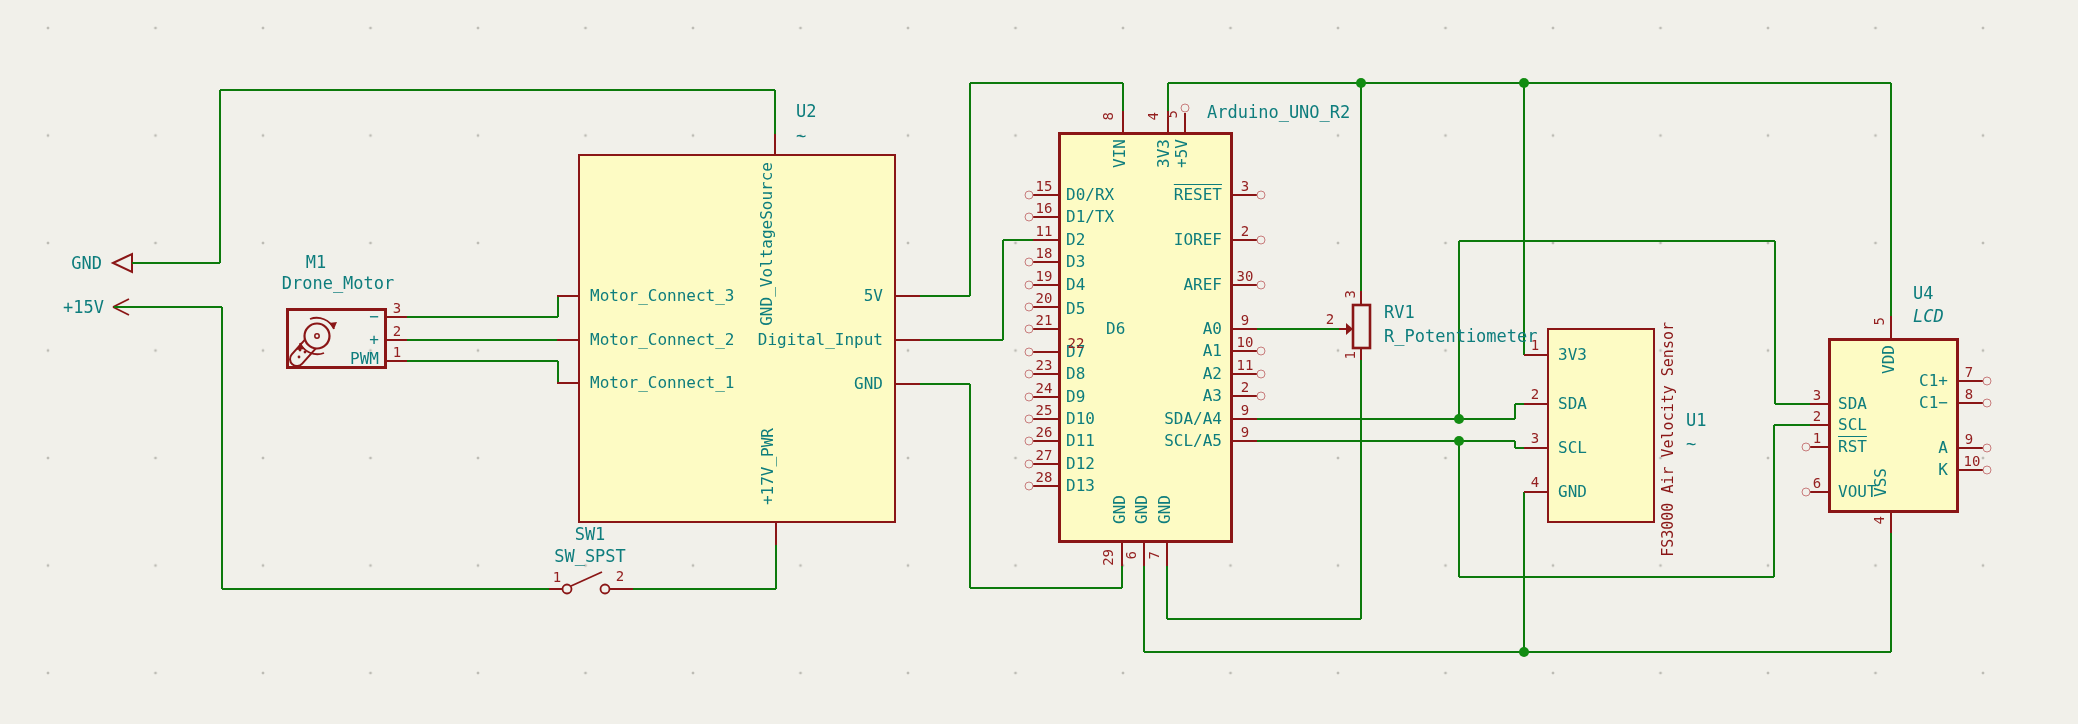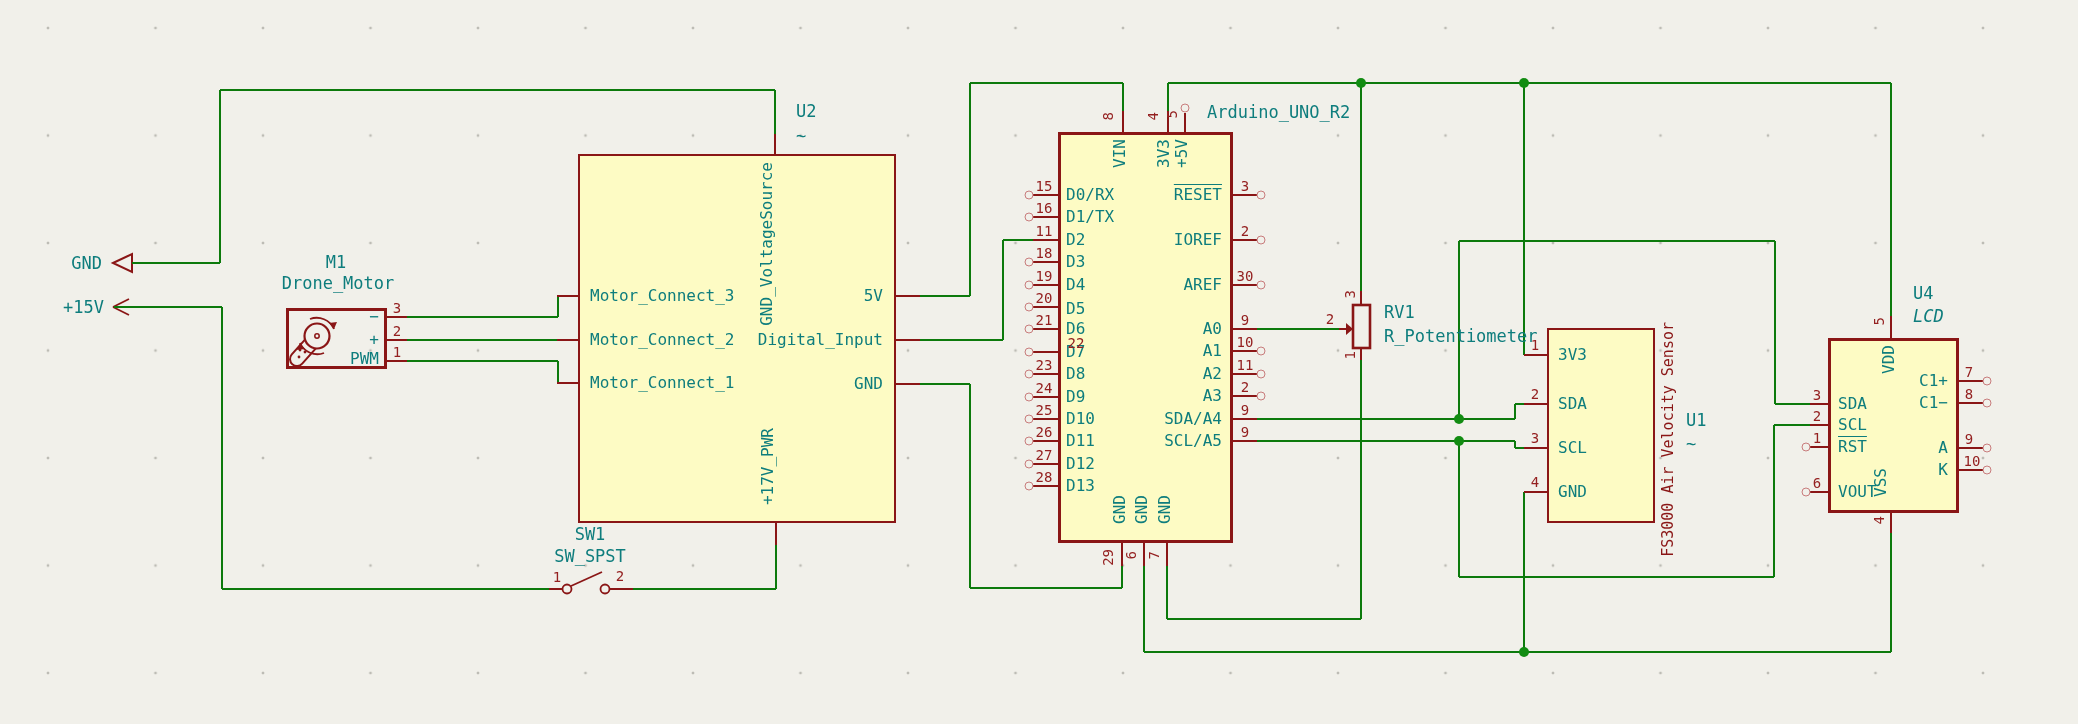--- a/index.html
+++ b/index.html
@@ -216,21 +216,21 @@
       <div class="nc" style="left: 1261px; top: 396px;"></div>
       <div class="nc" style="left: 1185px; top: 108px;"></div>
       <div class="nc" style="left: 1806px; top: 447px;"></div>
       <div class="nc" style="left: 1806px; top: 492px;"></div>
       <div class="nc" style="left: 1987px; top: 381px;"></div>
       <div class="nc" style="left: 1987px; top: 403px;"></div>
       <div class="nc" style="left: 1987px; top: 448px;"></div>
       <div class="nc" style="left: 1987px; top: 470px;"></div>
       <span class="txt lbl ar" style="left: 102px; top: 263px;">GND</span>
       <span class="txt lbl ar" style="left: 104px; top: 307px;">+15V</span>
-      <span class="txt lbl ac" style="left: 336px; top: 262px; text-align: right;">M1</span>
+      <span class="txt lbl ac" style="left: 316px; top: 262px; text-align: right;">M1</span>
       <span class="txt lbl ac" style="left: 338px; top: 283px;">Drone_Motor</span>
       <span class="txt pnum ac" style="left: 397px; top: 308px;">3</span>
       <span class="txt pnum ac" style="left: 397px; top: 331px;">2</span>
       <span class="txt pnum ac" style="left: 397px; top: 352px;">1</span>
       <span class="txt pname ar" style="left: 379px; top: 317px;">−</span>
       <span class="txt pname ar" style="left: 379px; top: 340px;">+</span>
       <span class="txt pname ar" style="left: 379px; top: 359px;">PWM</span>
       <span class="txt lbl" style="left: 796px; top: 111px;">U2</span>
       <span class="txt lbl" style="left: 796px; top: 136px;">~</span>
       <span class="txt pname" style="left: 590px; top: 296px;">Motor_Connect_3</span>
@@ -245,21 +245,21 @@
       <span class="txt lbl ac" style="left: 590px; top: 556px;">SW_SPST</span>
       <span class="txt pnum ac" style="left: 557px; top: 577px;">1</span>
       <span class="txt pnum ac" style="left: 620px; top: 576px;">2</span>
       <span class="txt lbl" style="left: 1207px; top: 112px;">Arduino_UNO_R2</span>
       <span class="txt pname" style="left: 1066px; top: 195px;">D0/RX</span>
       <span class="txt pname" style="left: 1066px; top: 217px;">D1/TX</span>
       <span class="txt pname" style="left: 1066px; top: 240px;">D2</span>
       <span class="txt pname" style="left: 1066px; top: 262px;">D3</span>
       <span class="txt pname" style="left: 1066px; top: 285px;">D4</span>
       <span class="txt pname" style="left: 1066px; top: 309px;">D5</span>
-      <span class="txt pname" style="left: 1066px; top: 329px;">D6</span>
+      <span class="txt pname" style="left: 1106px; top: 329px;">D6</span>
       <span class="txt pname" style="left: 1066px; top: 352px;">D7</span>
       <span class="txt pname" style="left: 1066px; top: 374px;">D8</span>
       <span class="txt pname" style="left: 1066px; top: 397px;">D9</span>
       <span class="txt pname" style="left: 1066px; top: 419px;">D10</span>
       <span class="txt pname" style="left: 1066px; top: 441px;">D11</span>
       <span class="txt pname" style="left: 1066px; top: 464px;">D12</span>
       <span class="txt pname" style="left: 1066px; top: 486px;">D13</span>
       <span class="txt pnum ac" style="left: 1044px; top: 186px;">15</span>
       <span class="txt pnum ac" style="left: 1044px; top: 208px;">16</span>
       <span class="txt pnum ac" style="left: 1044px; top: 231px;">11</span>

